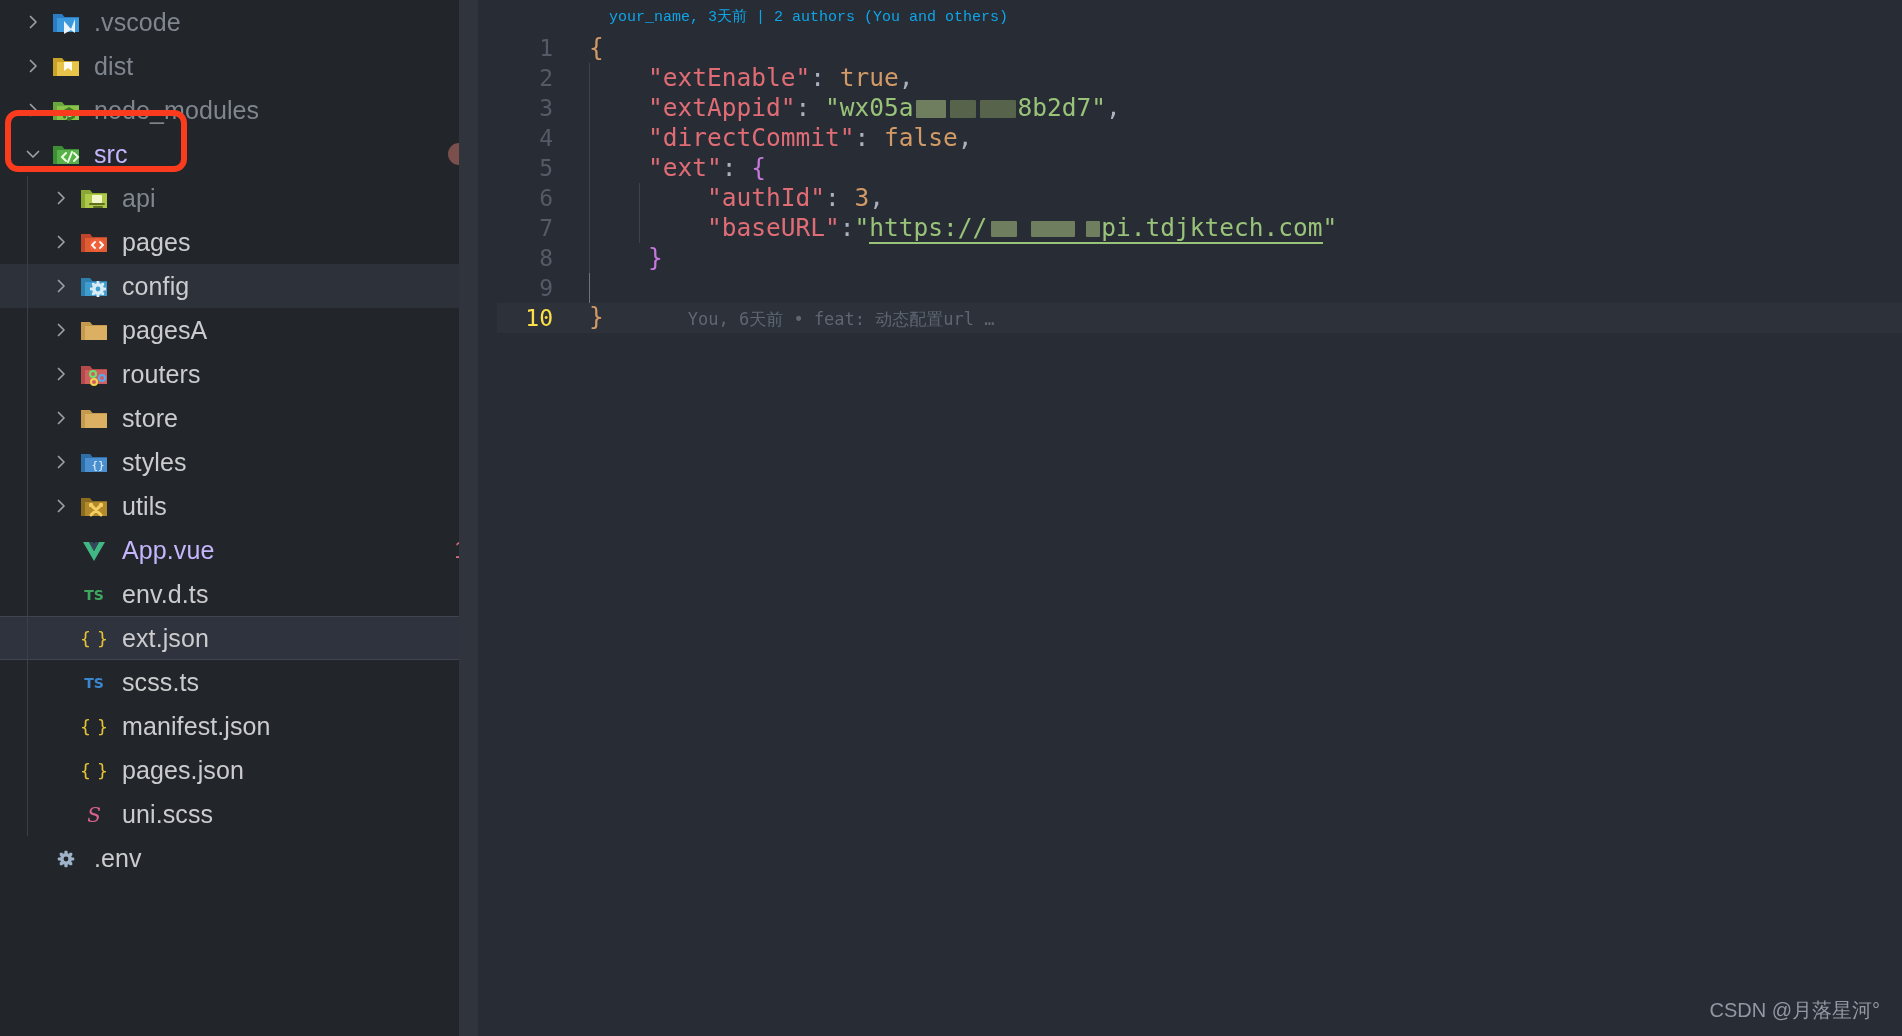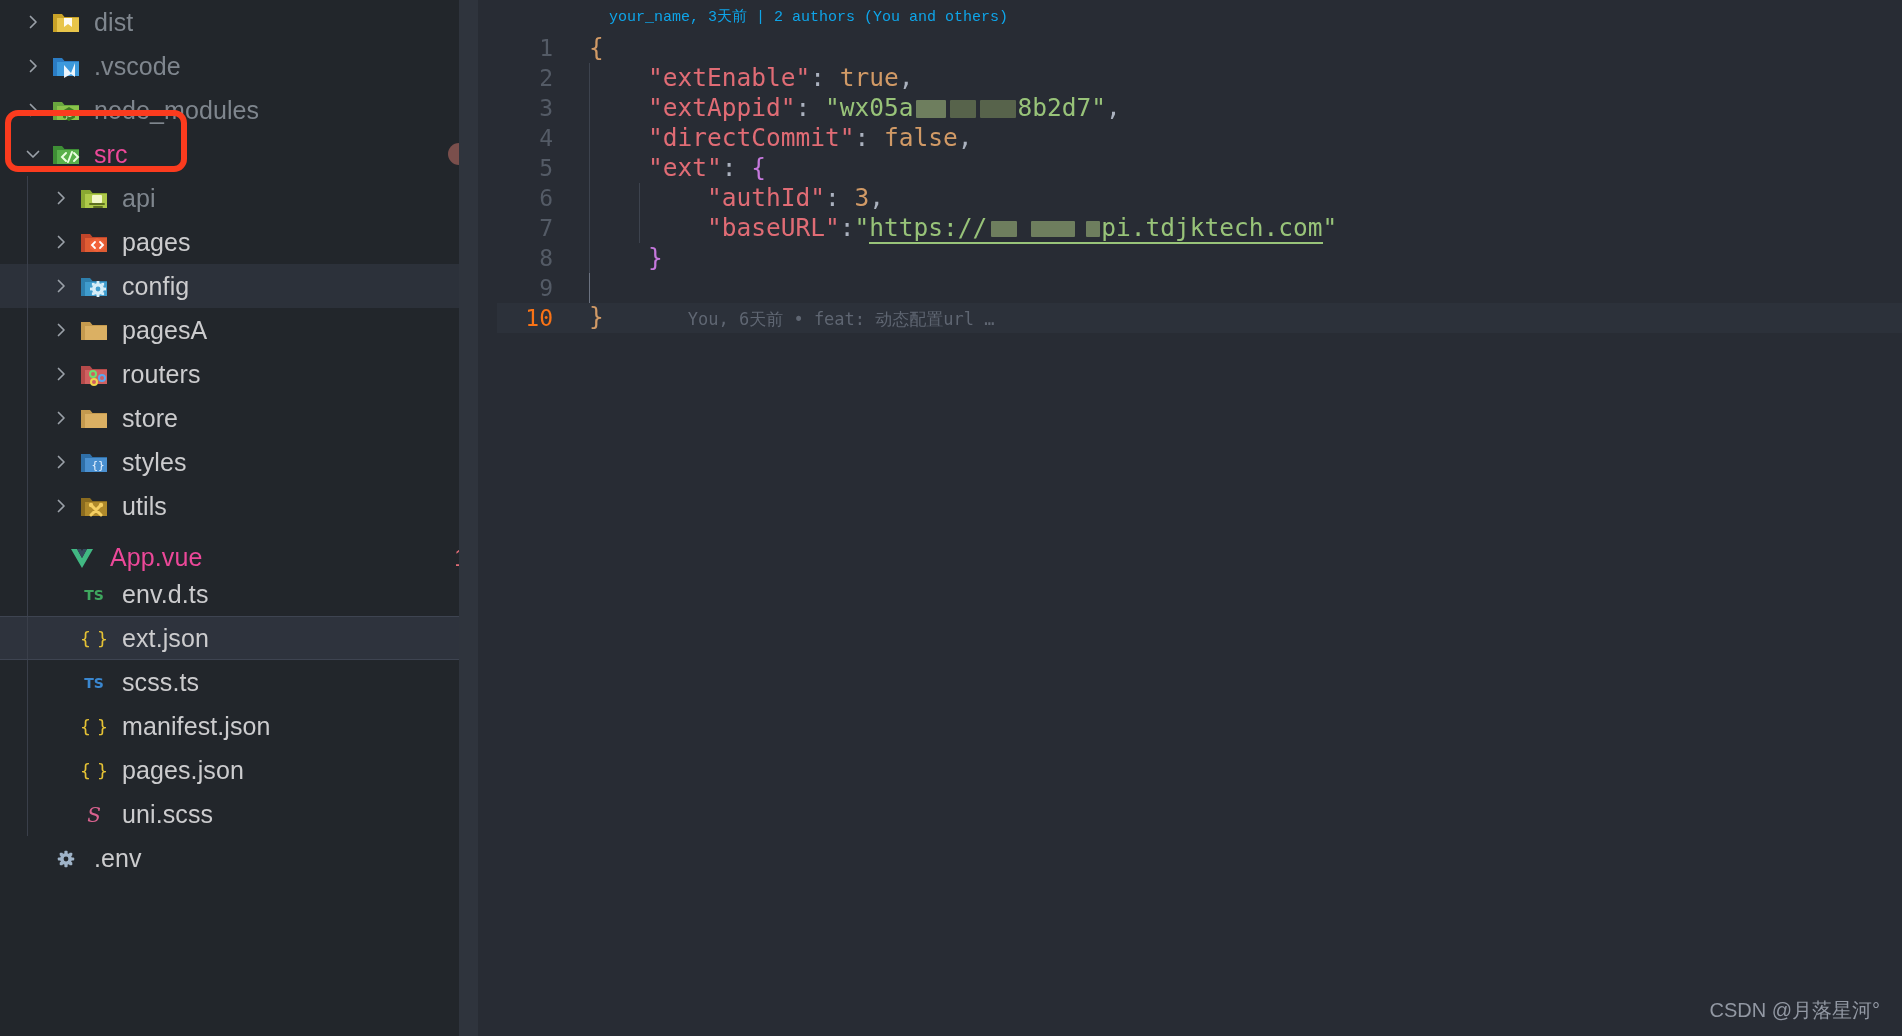--- a/index.html
+++ b/index.html
@@ -67,21 +67,21 @@
   .ficon {
     width: 36px;
     flex: 0 0 36px;
     display: flex;
     align-items: center;
     justify-content: center;
     margin-right: 10px;
   }
   .label { letter-spacing: .1px; }
   .dim { color: #7f868e; }
-  .accent-red { color: #ec4899; }
+  .accent-red { color: #c4b5fd; }
   .badge {
     position: absolute;
     right: 30px;
     font-size: 23px;
     color: #e06c75;
   }
   .dot {
     position: absolute;
     right: 27px;
     width: 22px;
@@ -151,21 +151,21 @@
   .lnum {
     width: 78px;
     flex: 0 0 78px;
     text-align: right;
     padding-right: 22px;
     box-sizing: border-box;
     color: #545b66;
     font-size: 23px;
     font-family: "DejaVu Sans Mono", monospace;
   }
-  .lnum.cur { color: #f97316; }
+  .lnum.cur { color: #fde047; }
   .ctext {
     position: relative;
     padding-left: 14px;
     color: #abb2bf;
   }
   .ind {
     position: absolute;
     top: 0;
     bottom: 0;
     width: 1px;
@@ -232,41 +232,41 @@
   <div class="explorer">
     <div class="tree" id="tree">
         <div class="row" style="padding-left: 18px;">
           <div class="chev">
             <svg width="18" height="18" viewBox="0 0 18 18">
               <path d="M6.5 3.5L12 9l-5.5 5.5" fill="none" stroke="#9aa0a8" stroke-width="1.7" stroke-linecap="round" stroke-linejoin="round"></path>
             </svg>
           </div>
           <div class="ficon">
             <svg width="30" height="30" viewBox="0 0 30 30">
+              <path d="M2 7h9l2.5 3H28v15H2z" fill="#2b7cc4"></path>
+              <path d="M6 11h22v14H6z" fill="#3c99dc"></path>
+              <path d="M13 14l7 8 4-10v14l-4-3-7 4z" fill="#ffffff" opacity=".9"></path>
+            </svg>
+          </div>
+          <span class="label dim">.vscode</span>
+        </div>
+        <div class="row" style="padding-left: 18px;">
+          <div class="chev">
+            <svg width="18" height="18" viewBox="0 0 18 18">
+              <path d="M6.5 3.5L12 9l-5.5 5.5" fill="none" stroke="#9aa0a8" stroke-width="1.7" stroke-linecap="round" stroke-linejoin="round"></path>
+            </svg>
+          </div>
+          <div class="ficon">
+            <svg width="30" height="30" viewBox="0 0 30 30">
               <path d="M2 7h9l2.5 3H28v15H2z" fill="#c9a227"></path>
               <path d="M6 11h22v14H6z" fill="#e8c54a"></path>
               <path d="M13 11h8v9l-4-3-4 3z" fill="#fff" opacity=".92"></path>
             </svg>
           </div>
           <span class="label dim">dist</span>
-        </div>
-        <div class="row" style="padding-left: 18px;">
-          <div class="chev">
-            <svg width="18" height="18" viewBox="0 0 18 18">
-              <path d="M6.5 3.5L12 9l-5.5 5.5" fill="none" stroke="#9aa0a8" stroke-width="1.7" stroke-linecap="round" stroke-linejoin="round"></path>
-            </svg>
-          </div>
-          <div class="ficon">
-            <svg width="30" height="30" viewBox="0 0 30 30">
-              <path d="M2 7h9l2.5 3H28v15H2z" fill="#2b7cc4"></path>
-              <path d="M6 11h22v14H6z" fill="#3c99dc"></path>
-              <path d="M13 14l7 8 4-10v14l-4-3-7 4z" fill="#ffffff" opacity=".9"></path>
-            </svg>
-          </div>
-          <span class="label dim">.vscode</span>
         </div>
         <div class="row" style="padding-left: 18px;">
           <div class="chev">
             <svg width="18" height="18" viewBox="0 0 18 18">
               <path d="M6.5 3.5L12 9l-5.5 5.5" fill="none" stroke="#9aa0a8" stroke-width="1.7" stroke-linecap="round" stroke-linejoin="round"></path>
             </svg>
           </div>
           <div class="ficon">
             <svg width="30" height="30" viewBox="0 0 30 30">
               <path d="M2 7h9l2.5 3H28v15H2z" fill="#69a73e"></path>
@@ -427,21 +427,21 @@
             <svg width="30" height="30" viewBox="0 0 30 30">
               <path d="M2 7h9l2.5 3H28v15H2z" fill="#8a6b1f"></path>
               <path d="M6 11h22v14H6z" fill="#b08a2b"></path>
               <path d="M12 24l10-10M22 24L12 14" stroke="#f5cf62" stroke-width="3" stroke-linecap="round"></path>
               <circle cx="12" cy="14" r="2.2" fill="#f5cf62"></circle>
               <circle cx="22" cy="14" r="2.2" fill="#f5cf62"></circle>
             </svg>
           </div>
           <span class="label">utils</span>
         </div>
-        <div class="row" style="padding-left: 34px; align-items: flex-end;">
+        <div class="row" style="padding-left: 46px;">
           <div class="guide" style="left: 27px;"></div>
           <div class="chev"></div>
           <div class="ficon">
             <svg width="30" height="30" viewBox="0 0 30 30">
               <path d="M4 7h6l5 9 5-9h6L15 26z" fill="#41b883"></path>
               <path d="M10 7h4l1 2 1-2h4l-5 9z" fill="#35495e"></path>
             </svg>
           </div>
           <span class="label accent-red">App.vue</span>
           <span class="badge">1</span>

